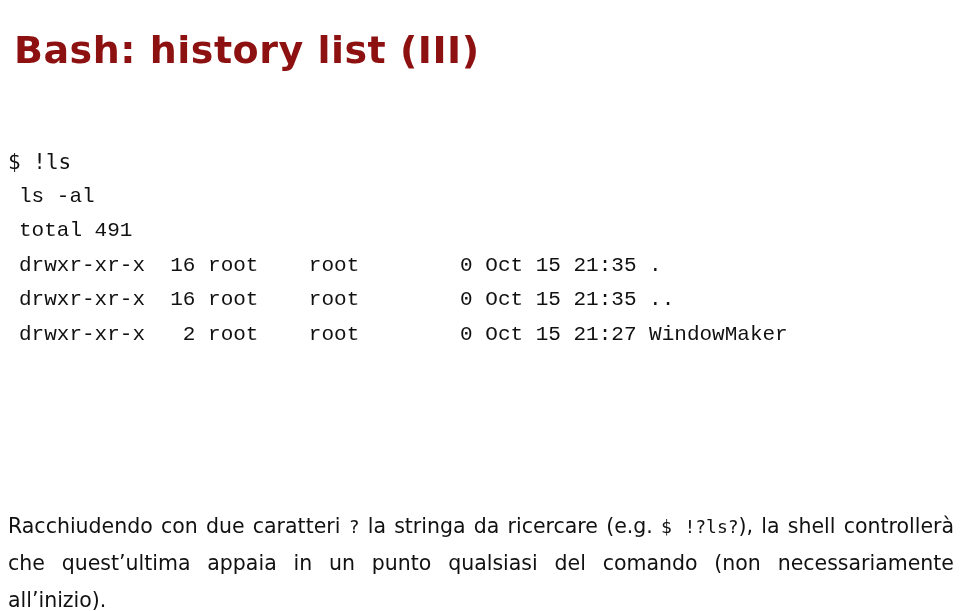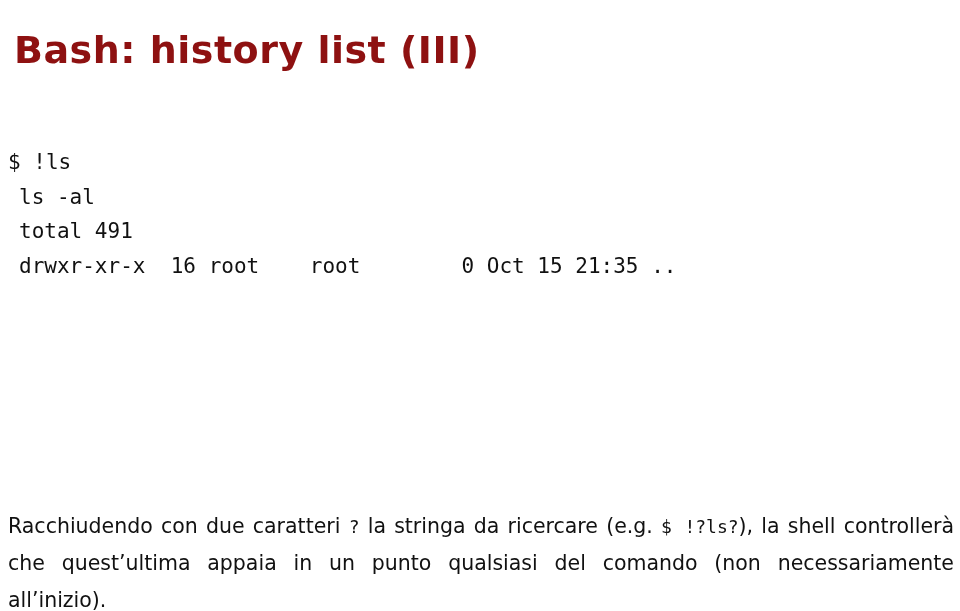--- a/index.html
+++ b/index.html
@@ -74,35 +74,38 @@
     font-size: 21px;
     line-height: 34.5px;
     white-space: pre;
     color: #111111;
   }
   .term-line.prompt {
     padding-left: 0px;
   }
   .term-line.out {
     padding-left: 11px;
+    font-family: Liberation Mono, monospace;
   }
 </style>
 </head>
 <body>
 
 <div class="slide">
 
   <h1 class="slide-title">Bash: history list (III)</h1>
 
 
   <div class="terminal">
     <div class="term-line prompt">$ !ls</div>
     <div class="term-line out">ls -al</div>
     <div class="term-line out">total 491</div>
+    <div class="term-line out">drwxr-xr-x  16 root    root        0 Oct 15 21:35 .</div>
     <div class="term-line out">drwxr-xr-x  16 root    root        0 Oct 15 21:35 ..</div>
+    <div class="term-line out">drwxr-xr-x   2 root    root        0 Oct 15 21:27 WindowMaker</div>
   </div>
 
 
   <div class="body-block" style="top:508px;">
     <p class="para lastline-left"><span>Racchiudendo con due caratteri </span><code class="mono">?</code><span> la stringa da ricercare (e.g. </span><code class="mono">$ !?ls?</code><span>), la shell controllerà che quest’ultima appaia in un punto qualsiasi del comando (non necessariamente all’inizio).</span></p>
   </div>
 
 </div>
 
 </body></html>

